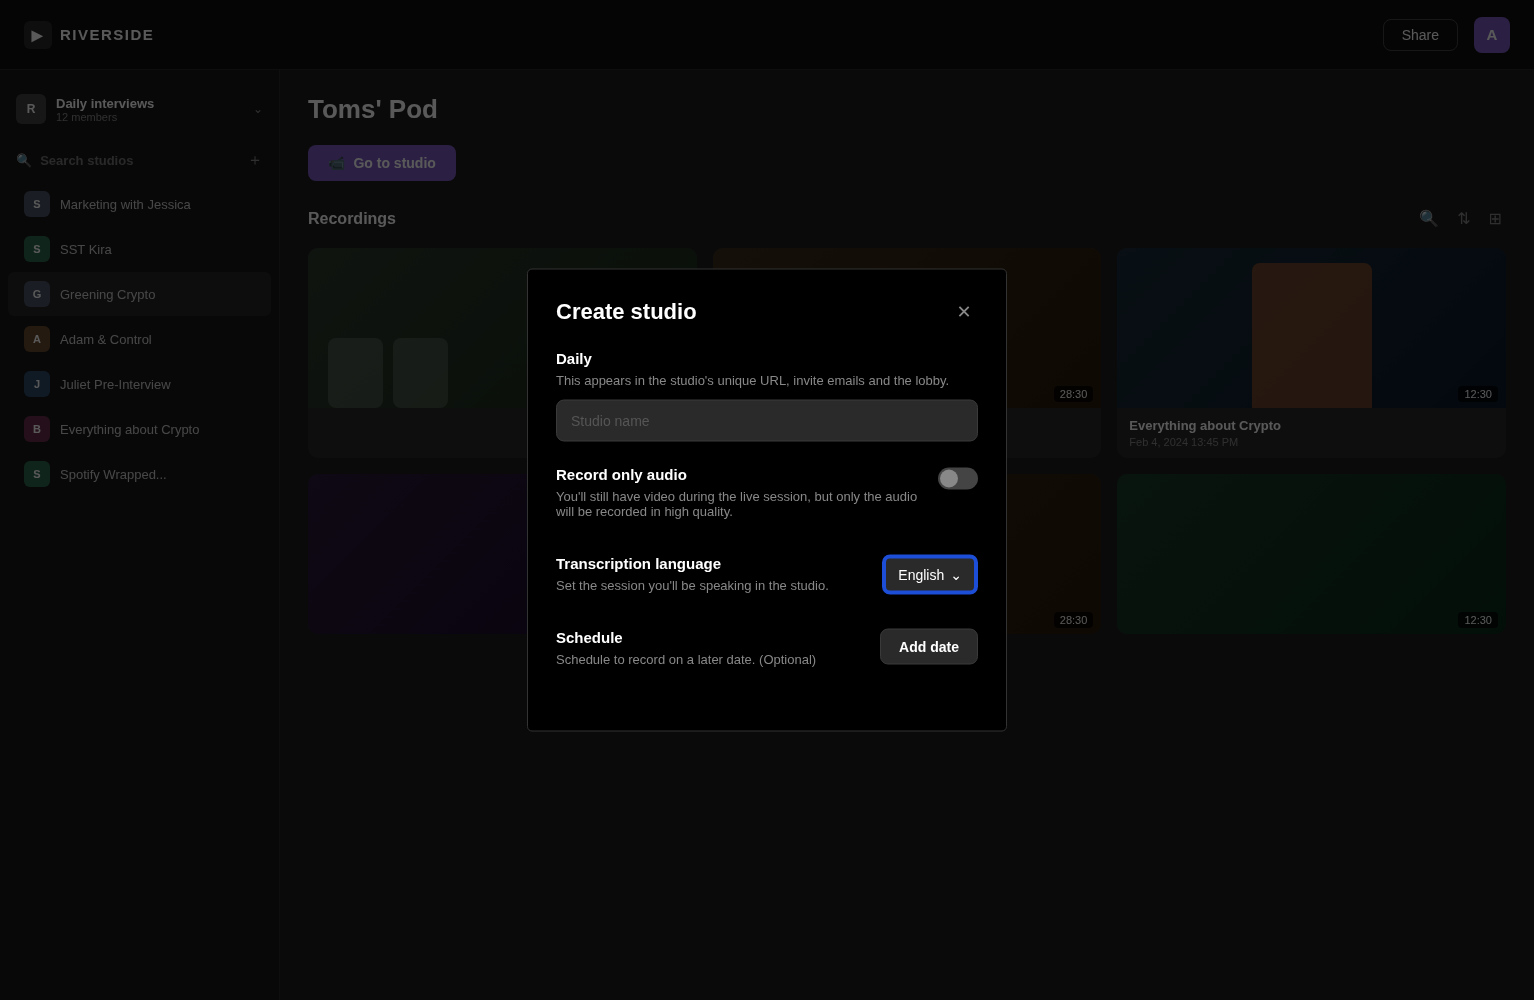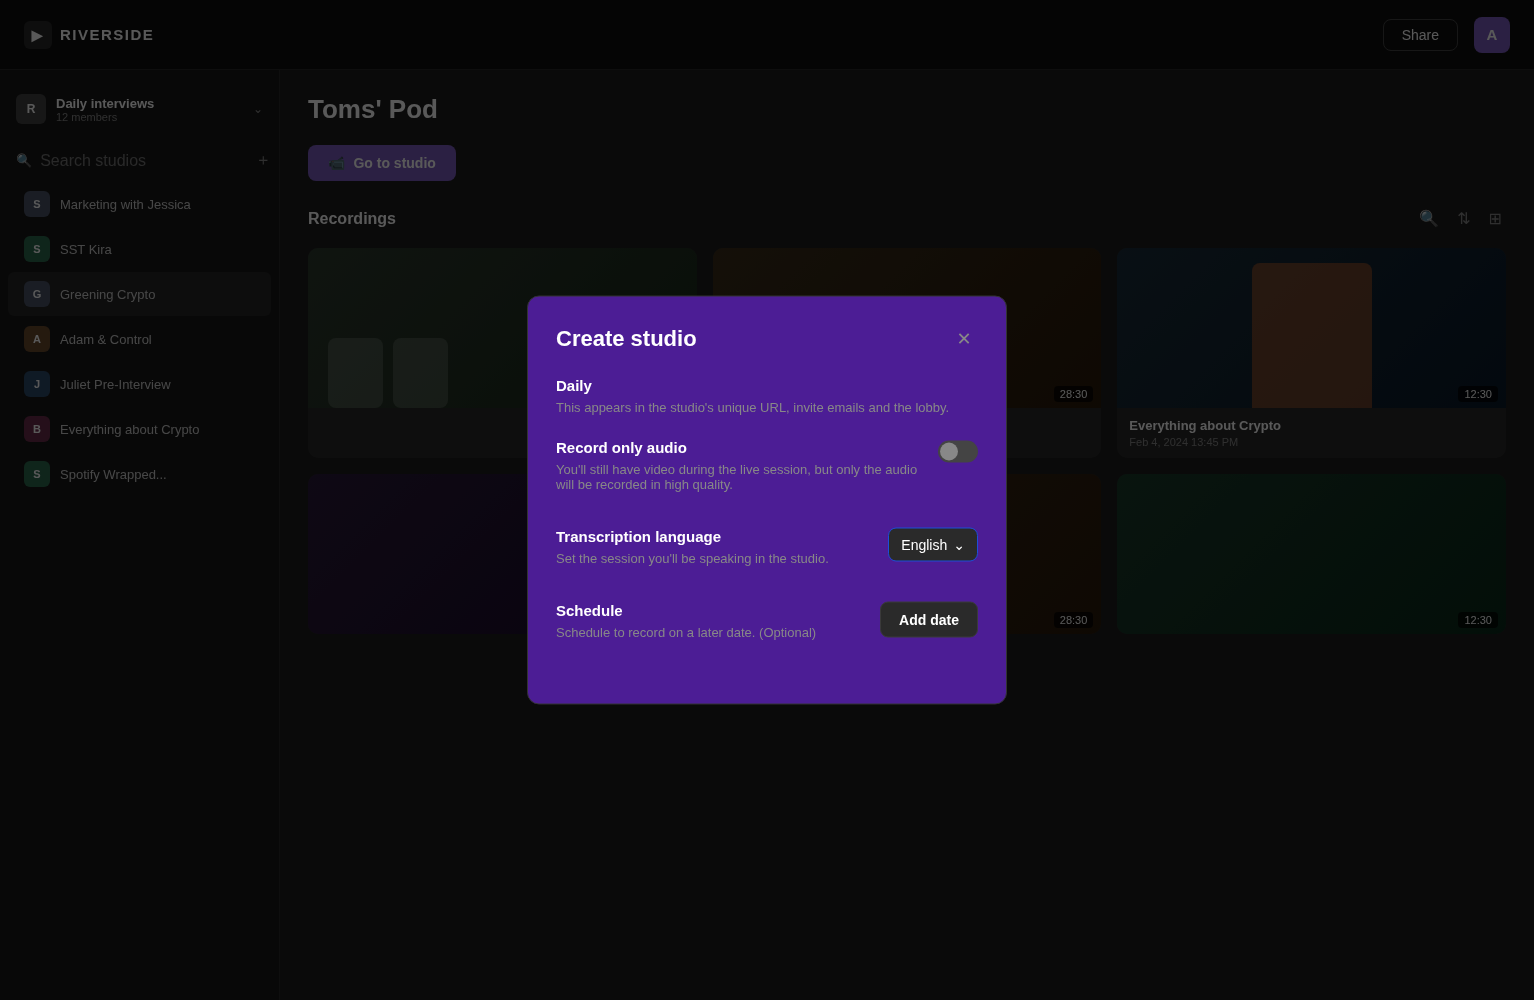--- a/index.html
+++ b/index.html
@@ -138,23 +138,24 @@
       margin: 4px 0;
     }
     .search-icon-sm {
       color: #666;
       font-size: 13px;
     }
     .search-input-sidebar {
       background: transparent;
       border: none;
       color: #eab308;
-      font-size: 16px;
+      font-size: 13px;
       outline: none;
       flex: 1;
+      font-weight: bold;
     }
     .add-icon {
       color: #888;
       font-size: 16px;
       cursor: pointer;
     }
 
     .studio-item {
       display: flex;
       align-items: center;
@@ -298,23 +299,23 @@
       background: rgba(0,0,0,0.65);
       z-index: 100;
     }
 
     
     .modal {
       position: fixed;
       top: 50%;
       left: 50%;
       transform: translate(-50%, -50%);
-      background: #4c1d95;
+      background: #000000;
       border: 1px solid #333;
-      border-radius: 12px;
+      border-radius: 5px;
       width: 480px;
       z-index: 200;
       padding: 28px;
     }
     .modal-header {
       display: flex;
       align-items: center;
       justify-content: space-between;
       margin-bottom: 24px;
     }
@@ -394,21 +395,21 @@
 
     .select-row {
       display: flex;
       align-items: flex-start;
       justify-content: space-between;
       gap: 16px;
     }
     .select-text { flex: 1; }
     .lang-select {
       background: #2a2a2a;
-      border: 1px solid #1d4ed8;
+      border: 4px solid #1d4ed8;
       border-radius: 8px;
       padding: 8px 12px;
       color: #fff;
       font-size: 14px;
       cursor: pointer;
       display: flex;
       align-items: center;
       gap: 6px;
       white-space: nowrap;
     }
@@ -615,20 +616,21 @@
 
 <div class="modal">
   <div class="modal-header">
     <span class="modal-title">Create studio</span>
     <button class="modal-close">✕</button>
   </div>
 
   <div class="form-section">
     <div class="form-section-title">Daily</div>
     <div class="form-section-desc">This appears in the studio's unique URL, invite emails and the lobby.</div>
+    <input class="form-input" type="text" placeholder="Studio name" style="">
   </div>
 
   <div class="form-section">
     <div class="toggle-row">
       <div class="toggle-text">
         <div class="form-section-title">Record only audio</div>
         <div class="form-section-desc">You'll still have video during the live session, but only the audio will be recorded in high quality.</div>
       </div>
       <div class="toggle-switch"></div>
     </div>

